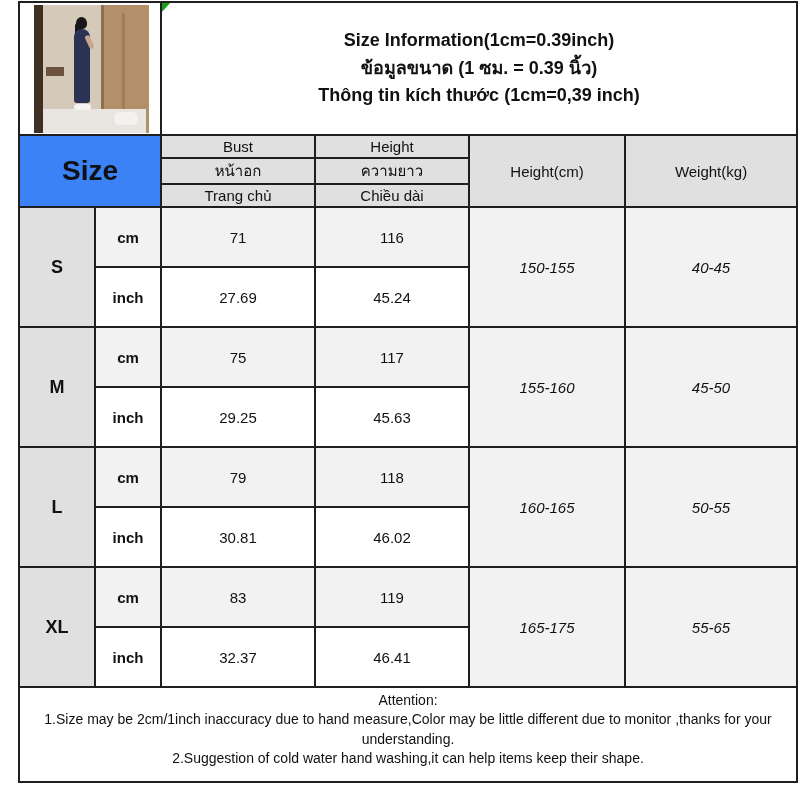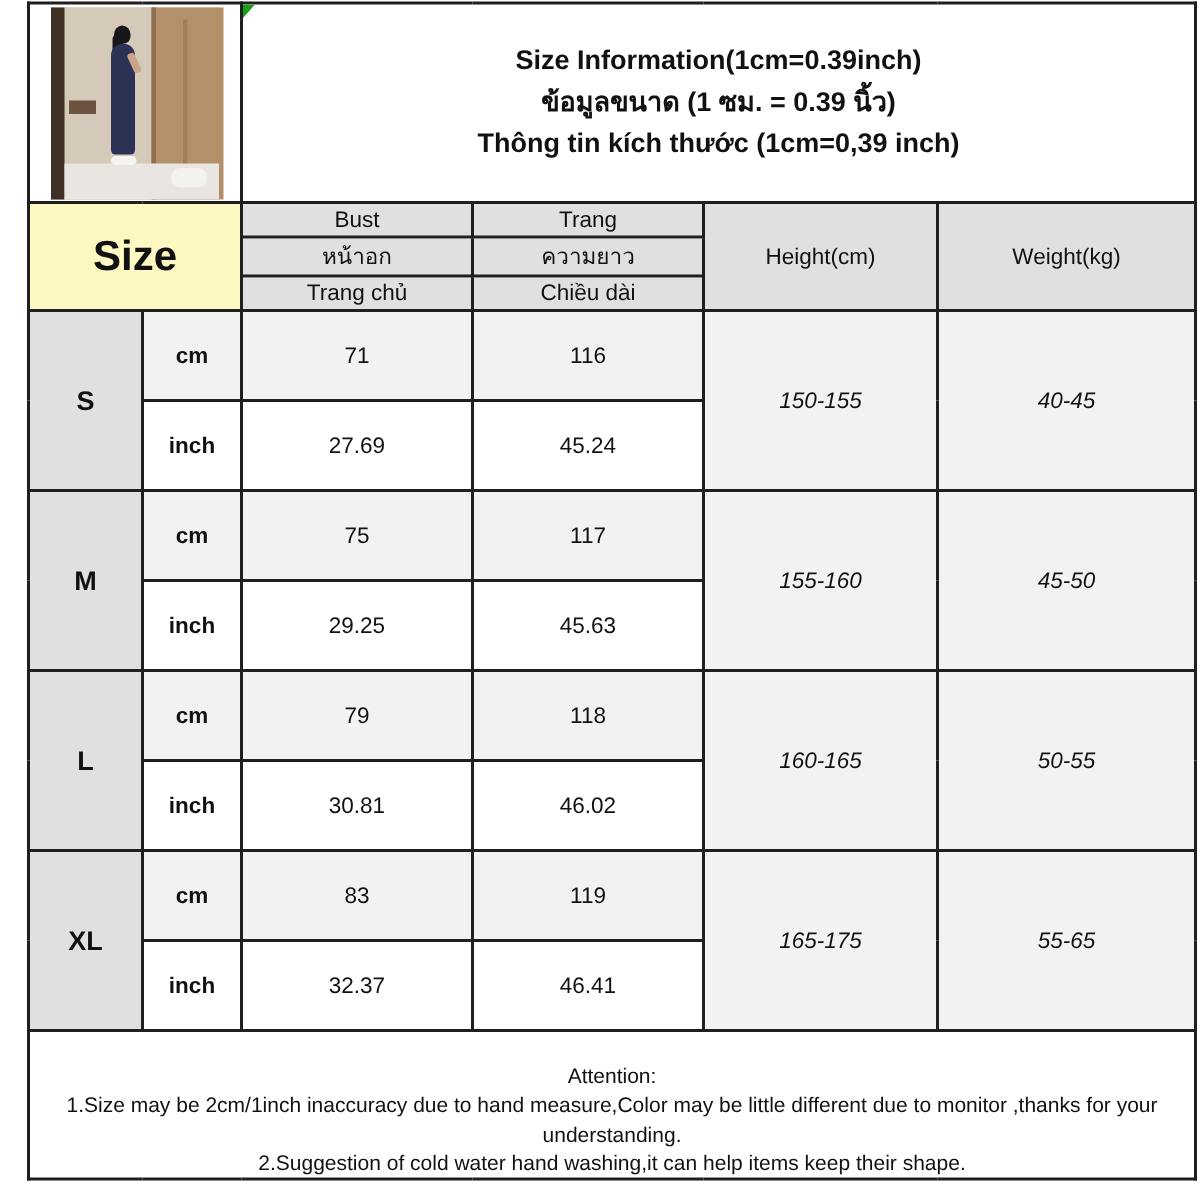--- a/index.html
+++ b/index.html
@@ -10,27 +10,27 @@
   td{border:2px solid #1f1f1f;text-align:center;vertical-align:middle;
     padding:0;overflow:hidden;}
   tr.r-photo{height:133px;}
   tr.r-hdr{height:23px;}
   tr.r-sub{height:60px;}
   tr.r-att{height:95px;}
   .title-cell{position:relative;background:#fff;font-weight:bold;font-size:18px;line-height:1.55;}
   .corner-marker{position:absolute;left:0;top:0;width:8px;height:9px;
     background:#17a017;clip-path:polygon(0 0,100% 0,0 100%);}
   .hd{background:#e0e0e0;font-weight:normal;font-size:15px;}
-  .size-hd{background:#fef9c3;font-weight:bold;font-size:28px;}
+  .size-hd{background:#3b82f6;font-weight:bold;font-size:28px;}
   .letter{background:#e0e0e0;font-weight:bold;font-size:18px;}
   .unit{font-weight:bold;font-size:15px;background:#fff;}
   .val{font-size:15px;background:#fff;margin-left:36px;}
   tr.cm-row .unit,tr.cm-row .val{background:#f2f2f2;}
   .range{font-size:15px;background:#f2f2f2;font-style:italic;}
-  .att{background:#fff;font-size:14px;line-height:1.38;vertical-align:top;padding-top:20px;margin-top:35px;}
+  .att{background:#fff;font-size:14px;line-height:1.38;vertical-align:top;padding-top:3px;margin-top:35px;}
   
   .photo-cell{background:#fff;position:relative;}
   .photo{position:absolute;left:14px;top:2px;width:112px;height:128px;background:#c9b6a0;}
   .ph-strip{position:absolute;left:0;top:0;width:9px;height:128px;background:#3e3022;}
   .ph-mirror{position:absolute;left:9px;top:0;width:58px;height:128px;background:#d5c9ba;}
   .ph-door{position:absolute;left:67px;top:0;width:45px;height:128px;background:#b4906a;
     border-left:3px solid #8f6f4e;}
   .ph-door-line{position:absolute;left:88px;top:8px;width:3px;height:112px;background:#a07e58;}
   .ph-floor{position:absolute;left:9px;bottom:0;width:103px;height:24px;background:#e9e6e1;}
   .ph-bench{position:absolute;left:12px;top:62px;width:18px;height:9px;background:#6b5340;}
@@ -78,21 +78,21 @@
       <span class="corner-marker"></span>
       <div>Size Information(1cm=0.39inch)</div>
       <div>ข้อมูลขนาด (1 ซม. = 0.39 นิ้ว)</div>
       <div>Thông tin kích thước (1cm=0,39 inch)</div>
     </td>
   </tr>
 
   <tr class="r-hdr">
     <td colspan="2" rowspan="3" class="size-hd">Size</td>
     <td class="hd">Bust</td>
-    <td class="hd">Trang</td>
+    <td class="hd">Height</td>
     <td rowspan="3" class="hd">Height(cm)</td>
     <td rowspan="3" class="hd">Weight(kg)</td>
   </tr>
   <tr class="r-hdr">
     <td class="hd">หน้าอก</td>
     <td class="hd">ความยาว</td>
   </tr>
   <tr class="r-hdr">
     <td class="hd">Trang chủ</td>
     <td class="hd">Chiều dài</td>

